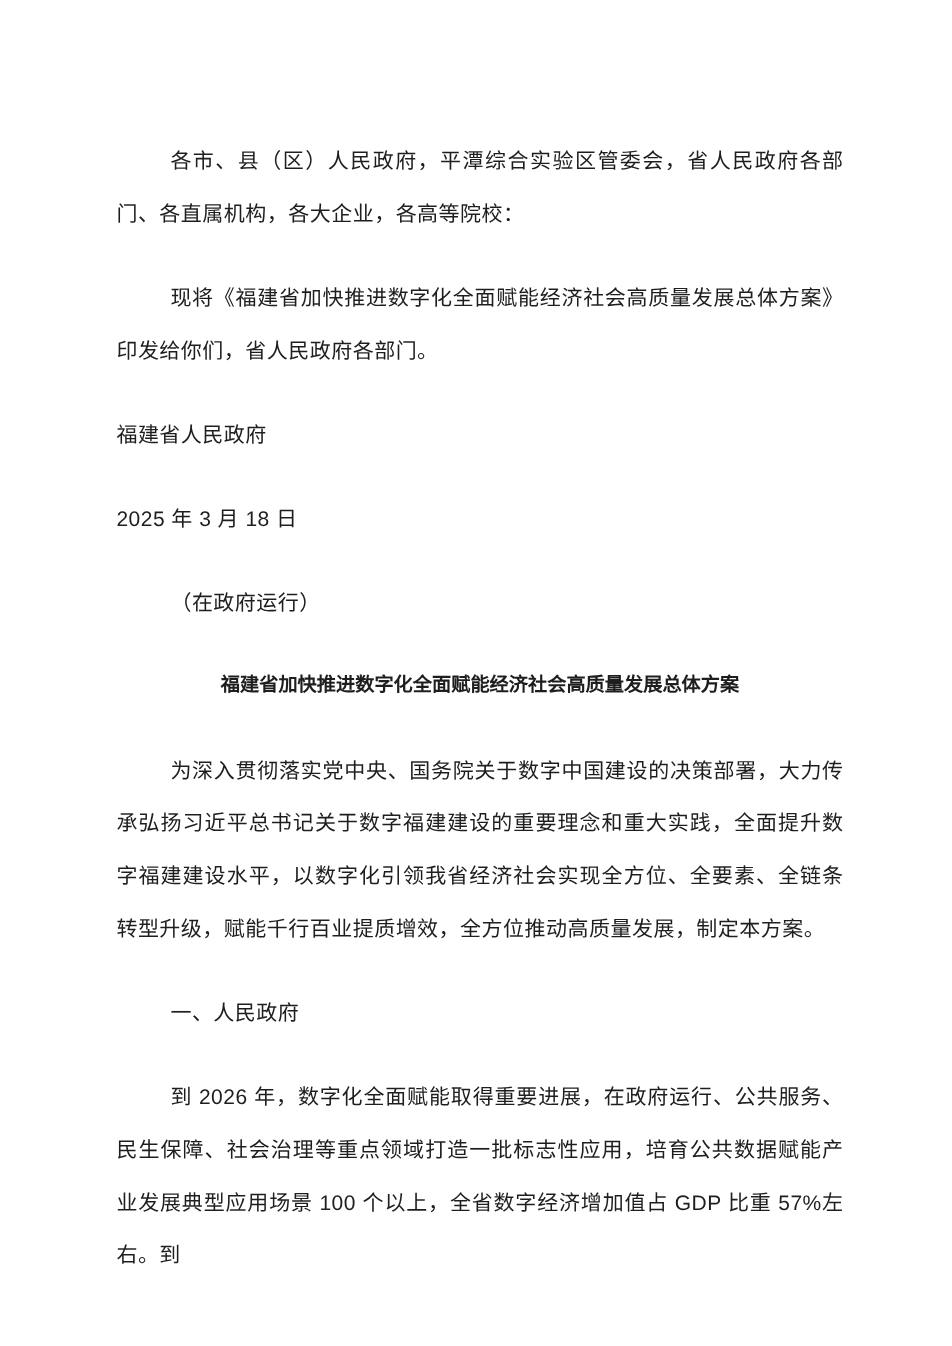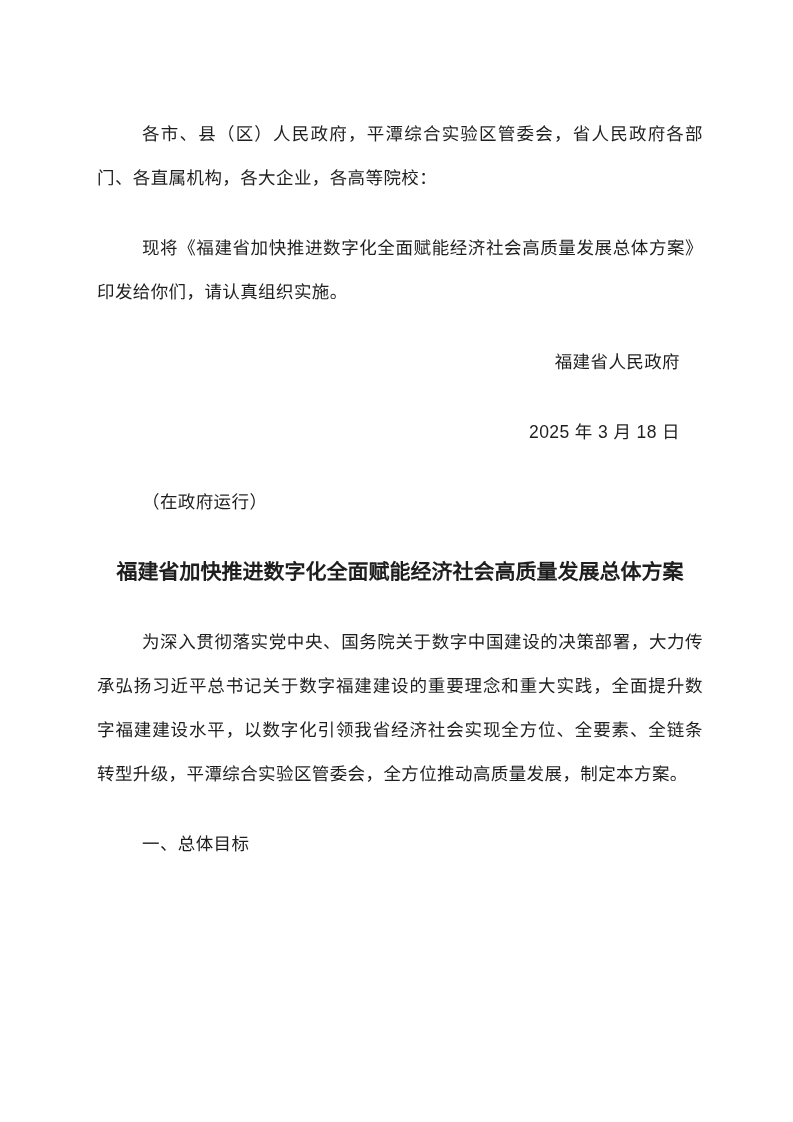--- a/index.html
+++ b/index.html
@@ -27,48 +27,48 @@
   .para {
     margin: 0 0 26px 0;
     text-align: justify;
     text-indent: 45px;
   }
   .para:last-child {
     margin-bottom: 0;
   }
   .right-line {
     margin: 0 0 26px 0;
-    text-align: right;
     padding-right: 23px;
     text-indent: 0;
   }
   .doc-title {
     margin: 0 0 26px 0;
     text-align: center;
     text-indent: 0;
     font-weight: bold;
-    font-size: 21px;
+    font-size: 16px;
     letter-spacing: 0;
   }
 </style>
 </head>
 <body>
 
 <div class="page doc">
 
   <p class="para">各市、县（区）人民政府，平潭综合实验区管委会，省人民政府各部门、各直属机构，各大企业，各高等院校：</p>
 
-  <p class="para">现将《福建省加快推进数字化全面赋能经济社会高质量发展总体方案》印发给你们，请认真组织实施。</p>
+  <p class="para">现将《福建省加快推进数字化全面赋能经济社会高质量发展总体方案》印发给你们，省人民政府各部门。</p>
 
   <p class="right-line">福建省人民政府</p>
 
   <p class="right-line">2025 年 3 月 18 日</p>
 
   <p class="para">（在政府运行）</p>
 
   <p class="doc-title">福建省加快推进数字化全面赋能经济社会高质量发展总体方案</p>
 
-  <p class="para">为深入贯彻落实党中央、国务院关于数字中国建设的决策部署，大力传承弘扬习近平总书记关于数字福建建设的重要理念和重大实践，全面提升数字福建建设水平，以数字化引领我省经济社会实现全方位、全要素、全链条转型升级，平潭综合实验区管委会，全方位推动高质量发展，制定本方案。</p>
+  <p class="para">为深入贯彻落实党中央、国务院关于数字中国建设的决策部署，大力传承弘扬习近平总书记关于数字福建建设的重要理念和重大实践，全面提升数字福建建设水平，以数字化引领我省经济社会实现全方位、全要素、全链条转型升级，赋能千行百业提质增效，全方位推动高质量发展，制定本方案。</p>
 
-  <p class="para">一、总体目标</p>
+  <p class="para">一、人民政府</p>
 
+  <p class="para">到 2026 年，数字化全面赋能取得重要进展，在政府运行、公共服务、民生保障、社会治理等重点领域打造一批标志性应用，培育公共数据赋能产业发展典型应用场景 100 个以上，全省数字经济增加值占 GDP 比重 57%左右。到</p>
 
 </div>
 
 </body></html>

